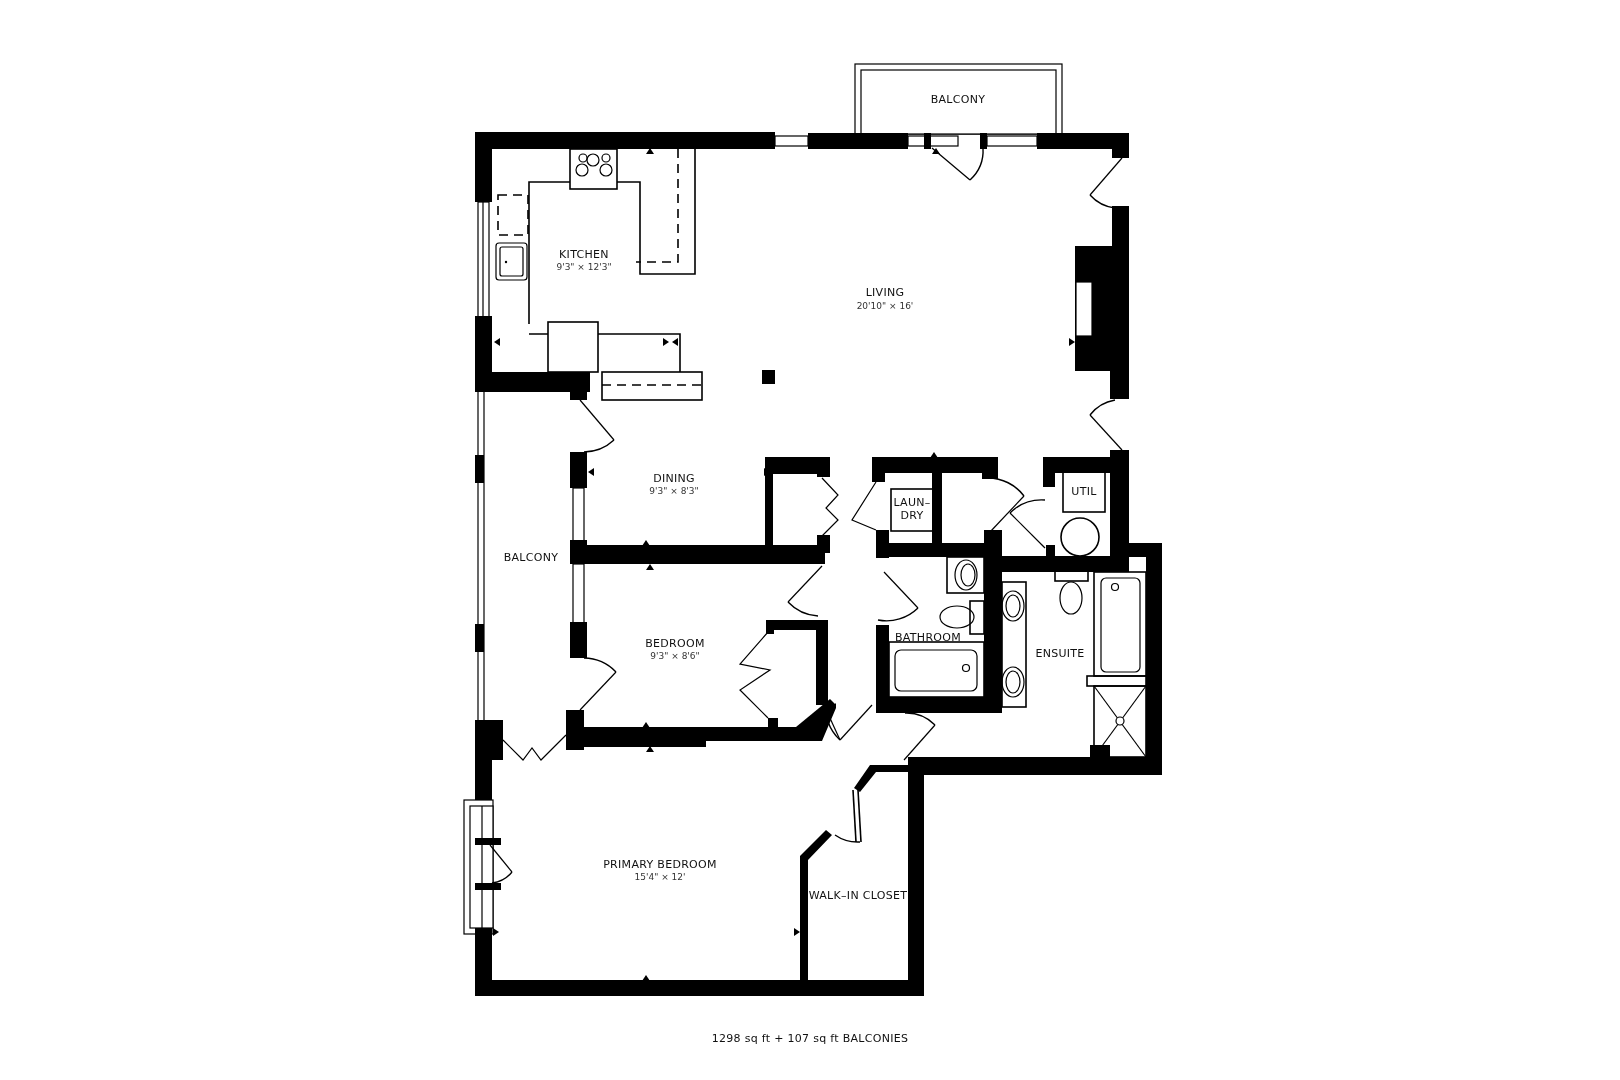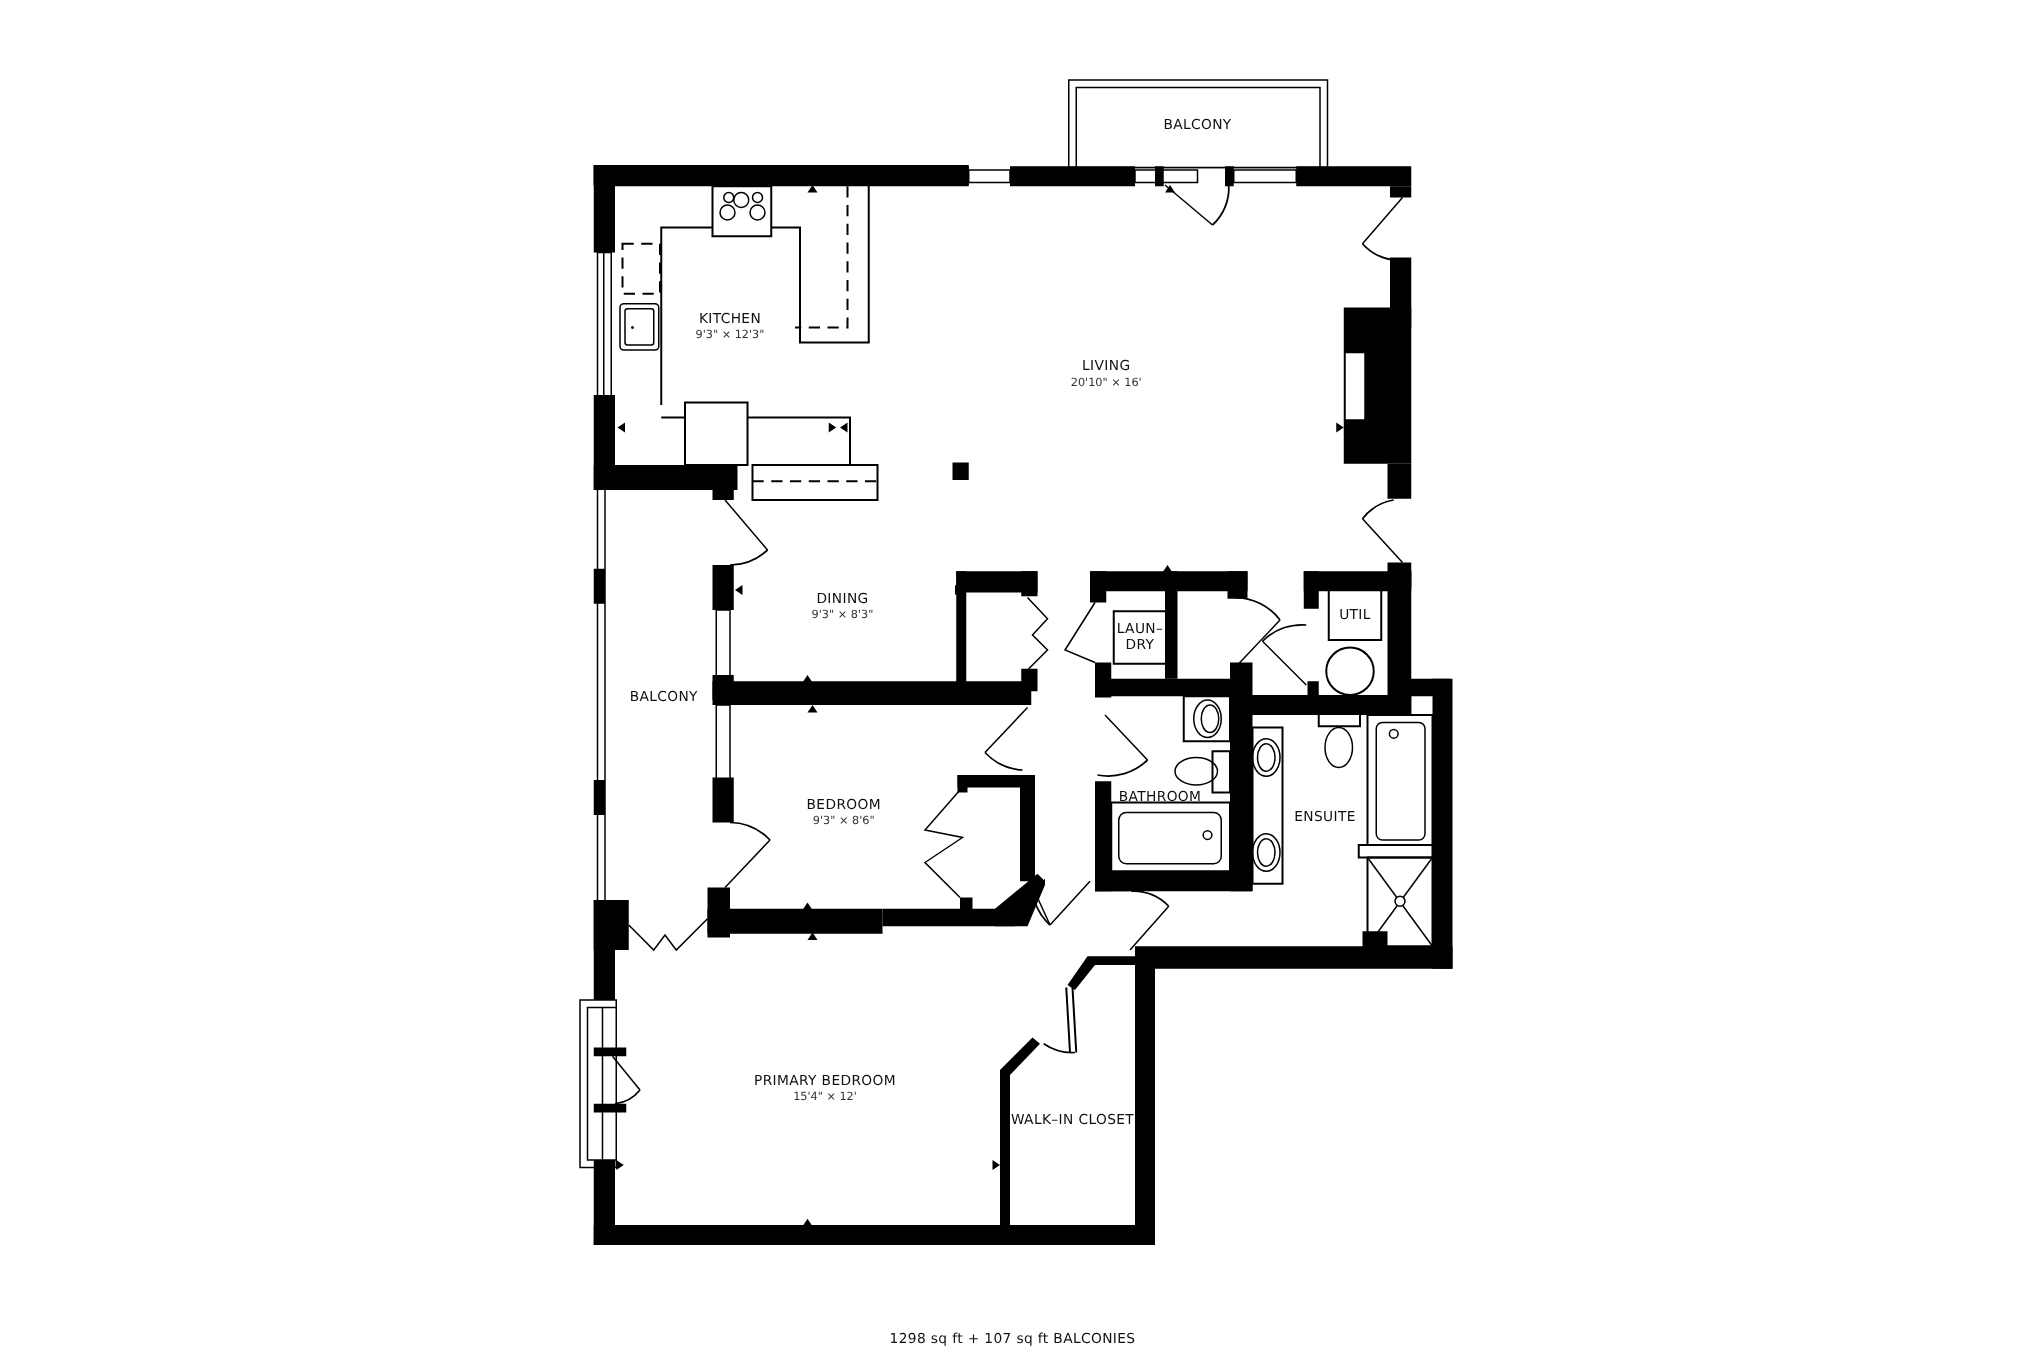--- a/index.html
+++ b/index.html
@@ -8,21 +8,21 @@
   .wall { fill:#000; }
   .ln { fill:none; stroke:#000; stroke-width:1.6; }
   .ln2 { fill:none; stroke:#000; stroke-width:1.2; }
   .dash { fill:none; stroke:#000; stroke-width:1.6; stroke-dasharray:9 6; }
   .win { fill:#fff; stroke:#000; stroke-width:1.2; }
   .door { fill:none; stroke:#000; stroke-width:1.2; }
   .arc { fill:none; stroke:#000; stroke-width:1.4; }
   .lbl { font-family:"DejaVu Sans", sans-serif; font-size:11px; fill:#111; text-anchor:middle; letter-spacing:0.3px; }
   .dim { font-family:"DejaVu Sans", sans-serif; font-size:9px; fill:#333; text-anchor:middle; }
   .footer { position:absolute; left:0; width:1620px; top:1032px; text-align:center;
-            font-family:"DejaVu Sans", sans-serif; font-size:11px; color:#111; letter-spacing:0.3px;margin-top:32px; }
+            font-family:"DejaVu Sans", sans-serif; font-size:11px; color:#111; letter-spacing:0.3px; }
   .tri { fill:#000; }
 </style>
 </head>
 <body>
 
 <svg id="plan" viewBox="0 0 1620 1080" xmlns="http://www.w3.org/2000/svg">
 
   <g>
     <rect x="855" y="64" width="207" height="70" class="win"></rect>
     <rect x="861" y="70" width="195" height="64" class="win"></rect>

